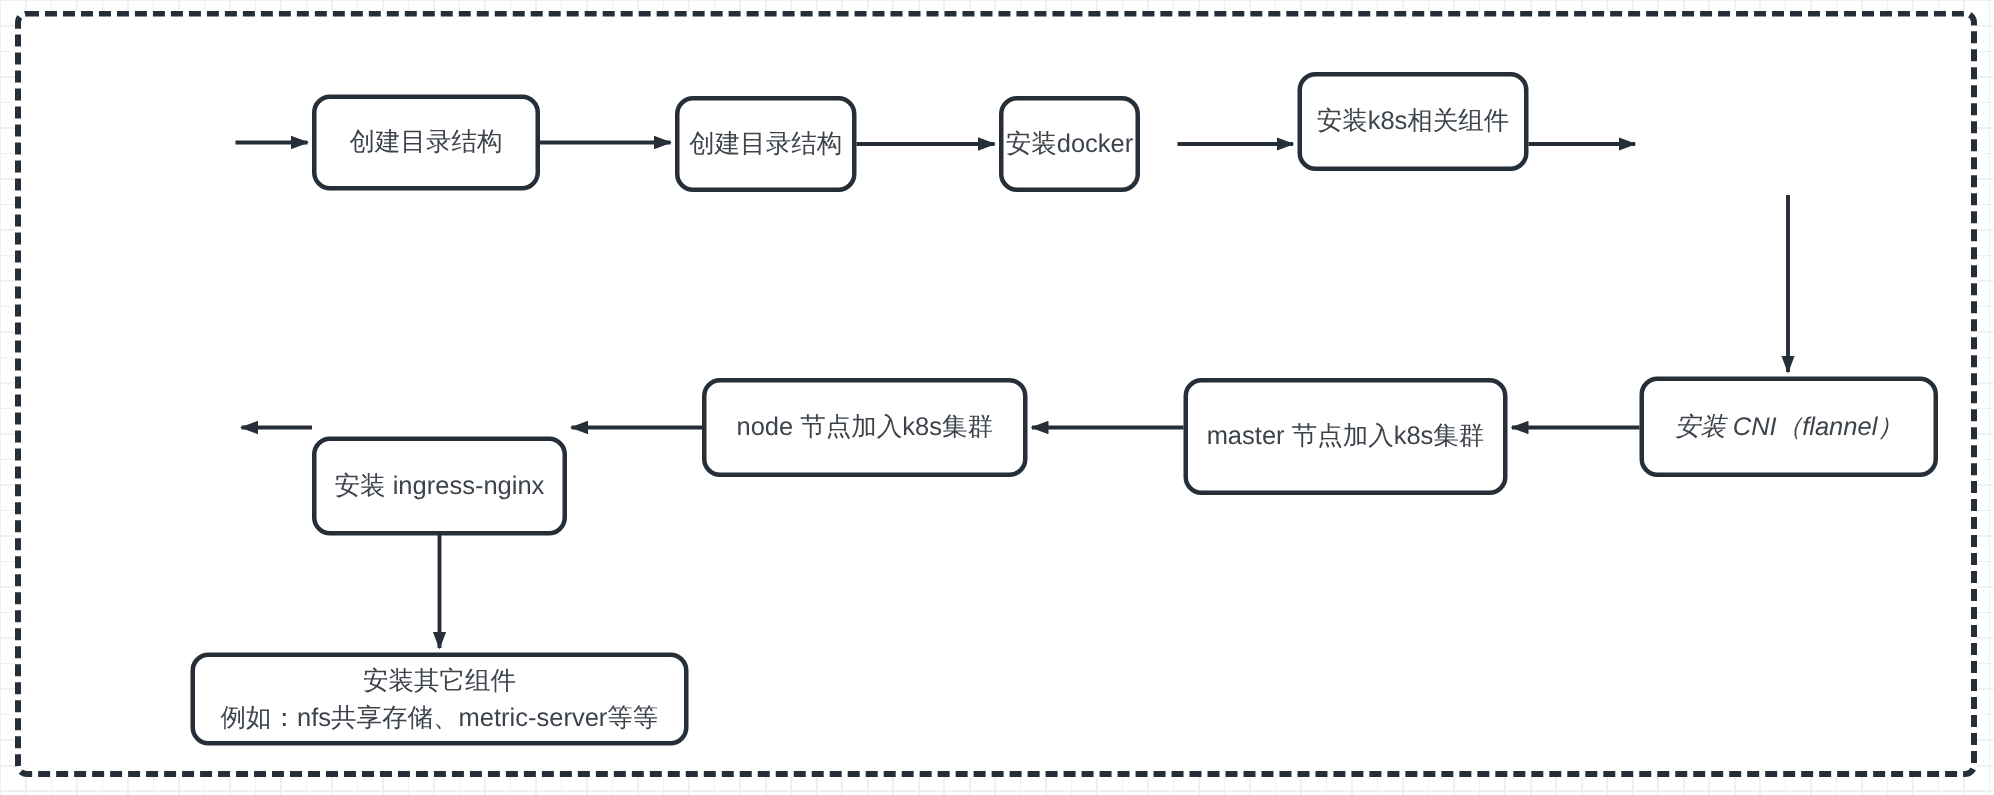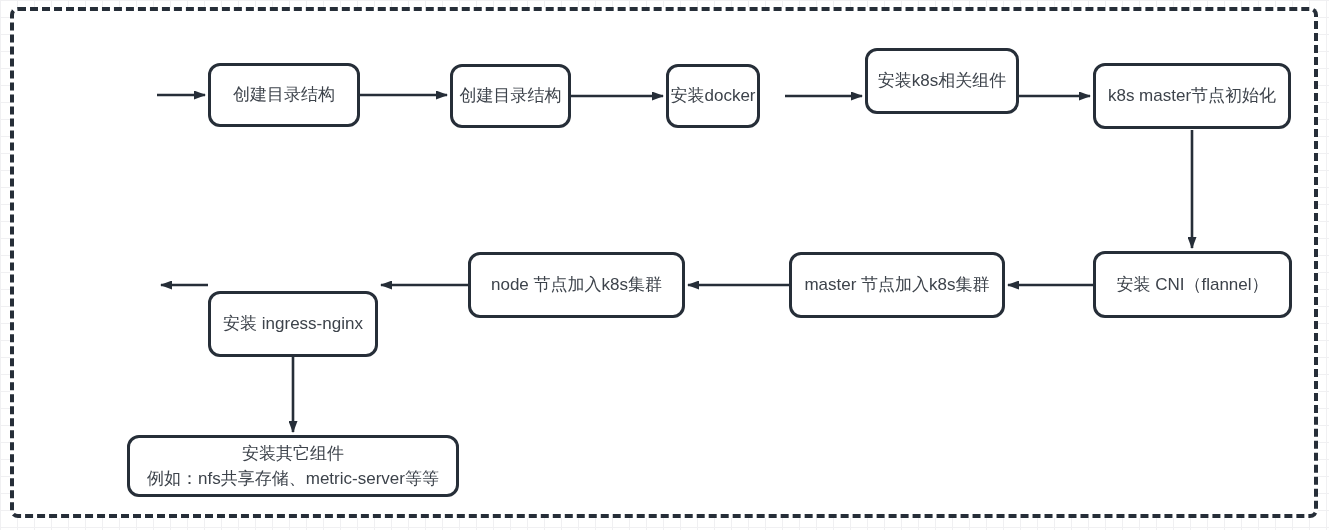--- a/index.html
+++ b/index.html
@@ -69,25 +69,24 @@
 
 
   <div class="node" style="left:208px; top:63px;  width:152px; height:64px;">创建目录结构</div>
 
   <div class="node" style="left:450px; top:64px;  width:121px; height:64px;">创建目录结构</div>
 
   <div class="node" style="left:666px; top:64px;  width:94px; height:64px;">安装docker</div>
 
   <div class="node" style="left:865px; top:48px;  width:154px; height:66px;">安装k8s相关组件</div>
 
-  <div class="node" style="left:1093px;top:63px;  width:198px; height:66px;">k8s master节点初始化</div>
 
-  <div class="node" style="left:1093px;top:251px; width:199px; height:67px;">安装 CNI（flannel）</div>
+  <div class="node" style="left:1093px;top:251px; width:199px; height:67px;font-style:italic;">安装 CNI（flannel）</div>
 
-  <div class="node" style="left:789px; top:252px; width:216px; height:66px;">master 节点加入k8s集群</div>
+  <div class="node" style="left:789px; top:252px; width:216px; height:78px;">master 节点加入k8s集群</div>
 
   <div class="node" style="left:468px; top:252px; width:217px; height:66px;">node 节点加入k8s集群</div>
 
   <div class="node" style="left:208px; top:252px; width:170px; height:66px;margin-top:39px;">安装 ingress-nginx</div>
 
 
   <div class="node" style="left:127px; top:435px; width:332px; height:62px;">安装其它组件
 例如：nfs共享存储、metric-server等等</div>
 
 </div>

